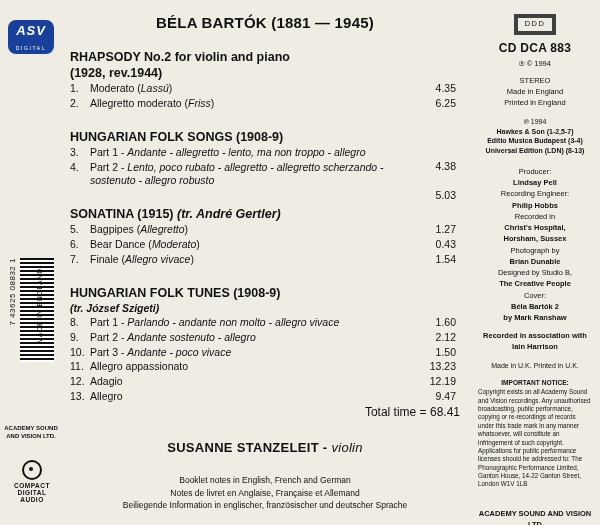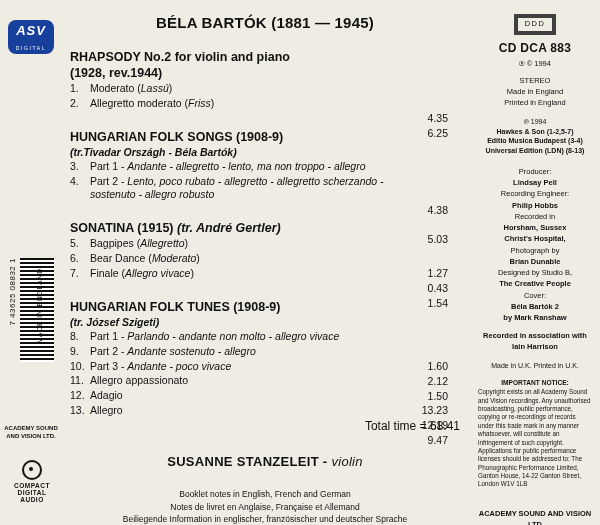--- a/index.html
+++ b/index.html
@@ -86,21 +86,21 @@
   }
   .work .it{font-style:italic;}
   .subline{
     font-size:10.5px;font-weight:bold;font-style:italic;margin-bottom:2px;
   }
   .track{
     position:relative;font-size:10.5px;line-height:1.32;margin:1px 0;
     padding-left:20px;padding-right:44px;
   }
   .track .no{position:absolute;left:0;top:0;}
-  .track .tm{position:absolute;right:12px;top:0;margin-top:30px;}
+  .track .tm{position:absolute;right:4px;top:0;}
   .track i{font-style:italic;}
   .total{
     margin-top:1px;text-align:right;font-size:12px;padding-right:0;
   }
   .performers{
     margin-top:20px;text-align:center;
   }
   .perf-line{
     font-size:13px;font-weight:bold;letter-spacing:0.3px;line-height:1.45;
   }
@@ -171,21 +171,20 @@
     </div>
     <div class="track">
       <span class="no">2.</span>
       <span>Allegretto moderato (</span><i>Friss</i><span>)</span>
       <span class="tm">6.25</span>
     </div>
 
     <div class="work">
       <span>HUNGARIAN FOLK SONGS (1908-9)</span>
     </div>
-    <div class="subline">(tr.Tivadar Országh - Béla Bartók)</div>
     <div class="track">
       <span class="no">3.</span>
       <span>Part 1</span> - <i>Andante - allegretto - lento, ma non troppo - allegro</i>
       <span class="tm" style="top:14px;">4.38</span>
     </div>
     <div class="track">
       <span class="no">4.</span>
       <span>Part 2</span> - <i>Lento, poco rubato - allegretto - allegretto scherzando - sostenuto - allegro robusto</i>
       <span class="tm" style="top:28px;">5.03</span>
     </div>
@@ -276,22 +275,22 @@
       <div class="bold">Editio Musica Budapest (3-4)</div>
       <div class="bold">Universal Edition (LDN) (8-13)</div>
     </div>
 
     <div class="credits">
       <div>Producer:</div>
       <div class="bold">Lindsay Pell</div>
       <div>Recording Engineer:</div>
       <div class="bold">Philip Hobbs</div>
       <div>Recorded in</div>
+      <div class="bold">Christ's Hospital,</div>
       <div class="bold">Horsham, Sussex</div>
-      <div class="bold">Christ's Hospital,</div>
       <div>Photograph by</div>
       <div class="bold">Brian Dunable</div>
       <div>Designed by Studio B,</div>
       <div class="bold">The Creative People</div>
       <div>Cover:</div>
       <div class="bold">Béla Bartók 2</div>
       <div class="bold">by Mark Ranshaw</div>
     </div>
 
     <div class="assoc">Recorded in association with Iain Harrison</div>

